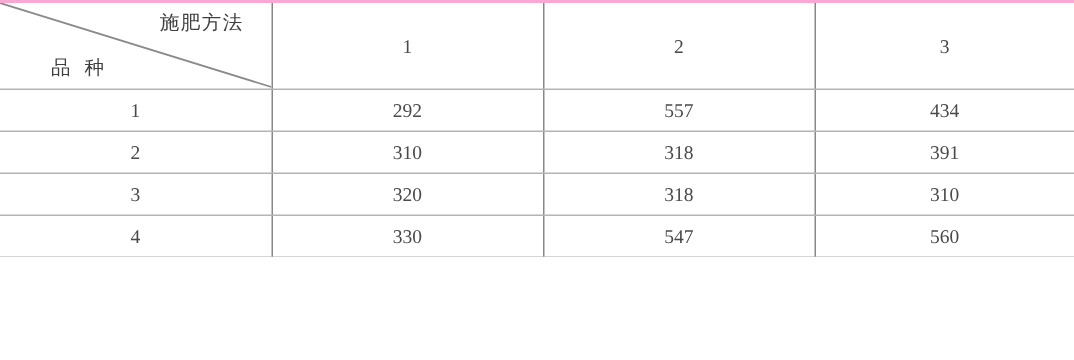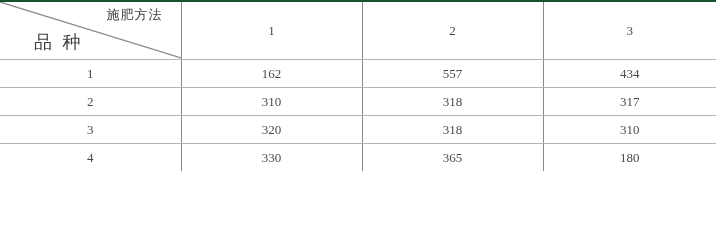--- a/index.html
+++ b/index.html
@@ -18,21 +18,21 @@
   #data-table-wrap {
     position: relative;
     width: 716px;
     height: 171px;
   }
 
   table.stat-table {
     width: 716px;
     border-collapse: collapse;
     table-layout: fixed;
-    border-top: 2px solid #14532d;
+    border-top: 2px solid #f9a8d4;
     border-bottom: 2px solid #5a5a5a;
   }
 
   table.stat-table col.c-label { width: 181px; }
   table.stat-table col.c-m1    { width: 181px; }
   table.stat-table col.c-m2    { width: 181px; }
   table.stat-table col.c-m3    { width: 173px; }
 
   table.stat-table td {
     border-bottom: 1px solid #b4b4b4;
@@ -77,21 +77,21 @@
     top: 4px;
     font-size: 13px;
     letter-spacing: 1px;
     color: #3f3f3f;
     white-space: nowrap;
   }
   .corner-row-label {
     position: absolute;
     left: 34px;
     bottom: 5px;
-    font-size: 18px;
+    font-size: 13px;
     letter-spacing: 3px;
     color: #3f3f3f;
     white-space: nowrap;
   }
 
   .col-head-num {
     font-size: 13px;
     color: #4a4a4a;
   }
   .cell-val {
@@ -128,42 +128,42 @@
         <td>
           <span class="col-head-num">3</span>
         </td>
       </tr>
 
       <tr>
         <td>
           <span class="cell-val">1</span>
         </td>
         <td>
-          <span class="cell-val">162</span>
+          <span class="cell-val">292</span>
         </td>
         <td>
           <span class="cell-val">557</span>
         </td>
         <td>
           <span class="cell-val">434</span>
         </td>
       </tr>
 
       <tr>
         <td>
           <span class="cell-val">2</span>
         </td>
         <td>
           <span class="cell-val">310</span>
         </td>
         <td>
           <span class="cell-val">318</span>
         </td>
         <td>
-          <span class="cell-val">317</span>
+          <span class="cell-val">391</span>
         </td>
       </tr>
 
       <tr>
         <td>
           <span class="cell-val">3</span>
         </td>
         <td>
           <span class="cell-val">320</span>
         </td>
@@ -176,21 +176,21 @@
       </tr>
 
       <tr>
         <td>
           <span class="cell-val">4</span>
         </td>
         <td>
           <span class="cell-val">330</span>
         </td>
         <td>
-          <span class="cell-val">365</span>
+          <span class="cell-val">547</span>
         </td>
         <td>
-          <span class="cell-val">180</span>
+          <span class="cell-val">560</span>
         </td>
       </tr>
     </tbody>
   </table>
 </div>
 
 </body></html>

